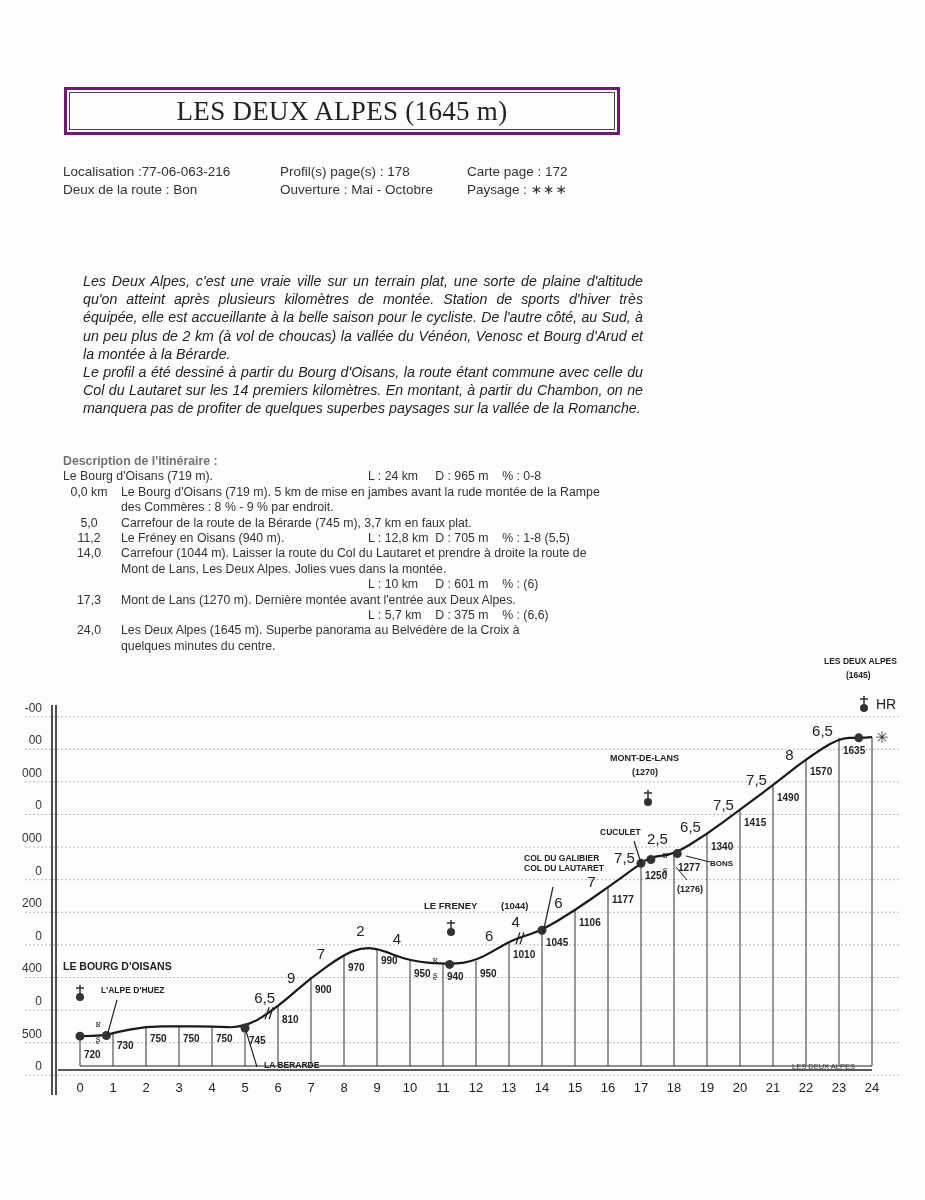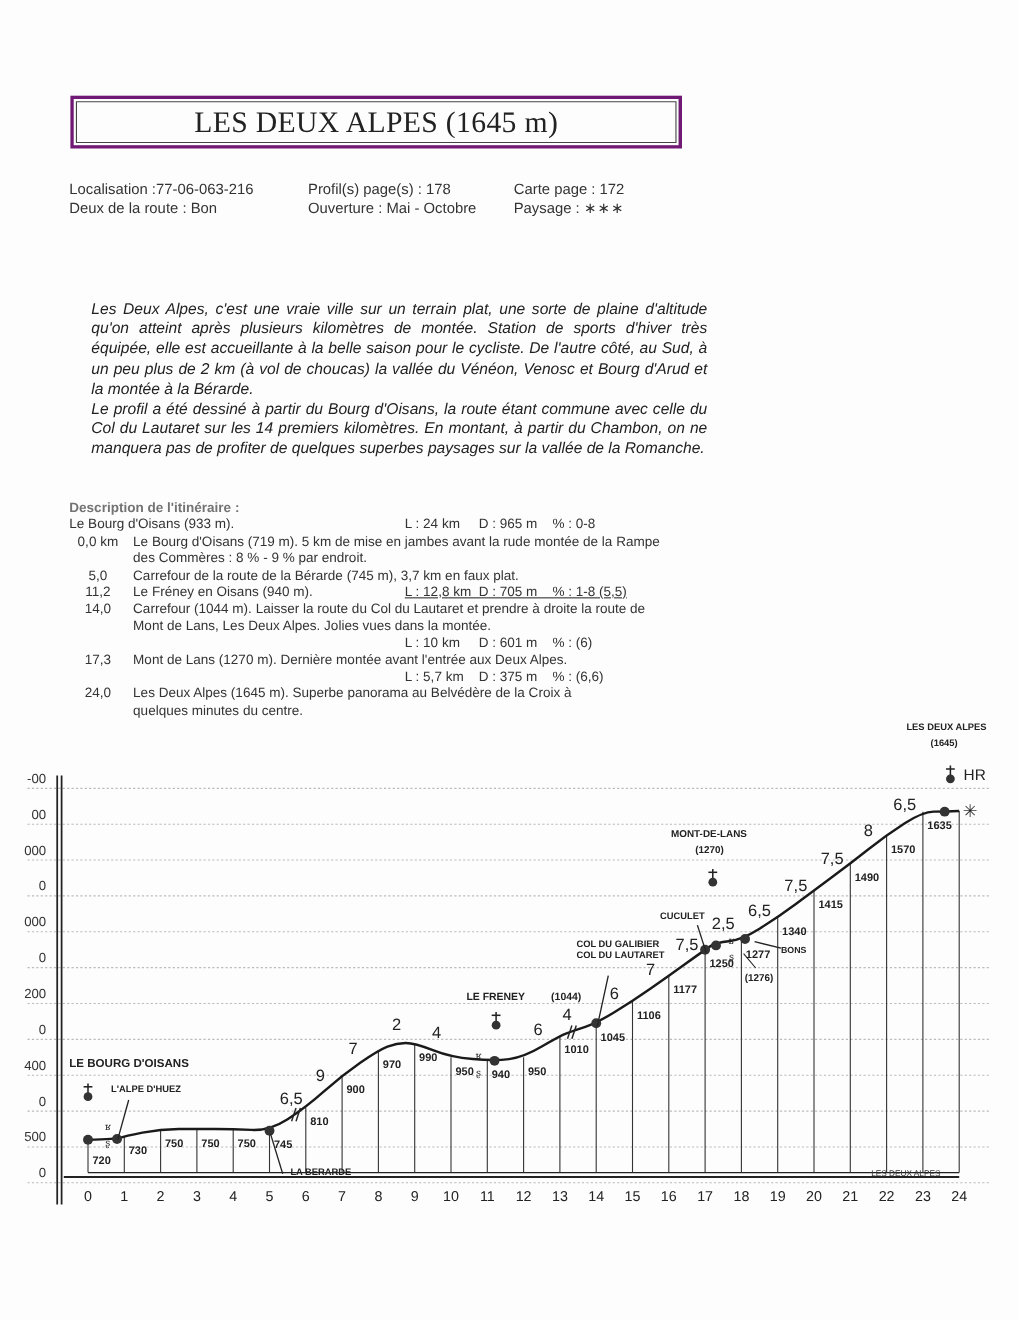--- a/index.html
+++ b/index.html
@@ -39,32 +39,32 @@
 </div>
 
 <div class="intro">
   <p>Les Deux Alpes, c'est une vraie ville sur un terrain plat, une sorte de plaine d'altitude qu'on atteint après plusieurs kilomètres de montée. Station de sports d'hiver très équipée, elle est accueillante à la belle saison pour le cycliste. De l'autre côté, au Sud, à un peu plus de 2 km (à vol de choucas) la vallée du Vénéon, Venosc et Bourg d'Arud et la montée à la Bérarde.</p>
   <p>Le profil a été dessiné à partir du Bourg d'Oisans, la route étant commune avec celle du Col du Lautaret sur les 14 premiers kilomètres. En montant, à partir du Chambon, on ne manquera pas de profiter de quelques superbes paysages sur la vallée de la Romanche.</p>
 </div>
 
 <div class="desc">
   <div class="h">Description de l'itinéraire :</div>
   <div class="row">
-    <span>Le Bourg d'Oisans (933 m).</span>
+    <span>Le Bourg d'Oisans (719 m).</span>
     <span class="stats" style="white-space:pre;">L : 24 km     D : 965 m    % : 0-8</span>
   </div>
   <div class="row">
     <span class="km">0,0 km</span><span class="txt">Le Bourg d'Oisans (719 m). 5 km de mise en jambes avant la rude montée de la Rampe des Commères : 8 % - 9 % par endroit.</span>
   </div>
   <div class="row">
     <span class="km">5,0</span><span class="txt">Carrefour de la route de la Bérarde (745 m), 3,7 km en faux plat.</span>
   </div>
   <div class="row">
     <span class="km">11,2</span><span class="txt" style="width:auto;">Le Fréney en Oisans (940 m).</span>
-    <span class="stats" style="white-space:pre;text-decoration:underline;">L : 12,8 km  D : 705 m    % : 1-8 (5,5)</span>
+    <span class="stats" style="white-space:pre;">L : 12,8 km  D : 705 m    % : 1-8 (5,5)</span>
   </div>
   <div class="row">
     <span class="km">14,0</span><span class="txt">Carrefour (1044 m). Laisser la route du Col du Lautaret et prendre à droite la route de Mont de Lans, Les Deux Alpes. Jolies vues dans la montée.</span>
   </div>
   <div class="row" style="height:15.4px;">
     <span class="stats" style="white-space:pre;">L : 10 km     D : 601 m    % : (6)</span>
   </div>
   <div class="row">
     <span class="km">17,3</span><span class="txt">Mont de Lans (1270 m). Dernière montée avant l'entrée aux Deux Alpes.</span>
   </div>

